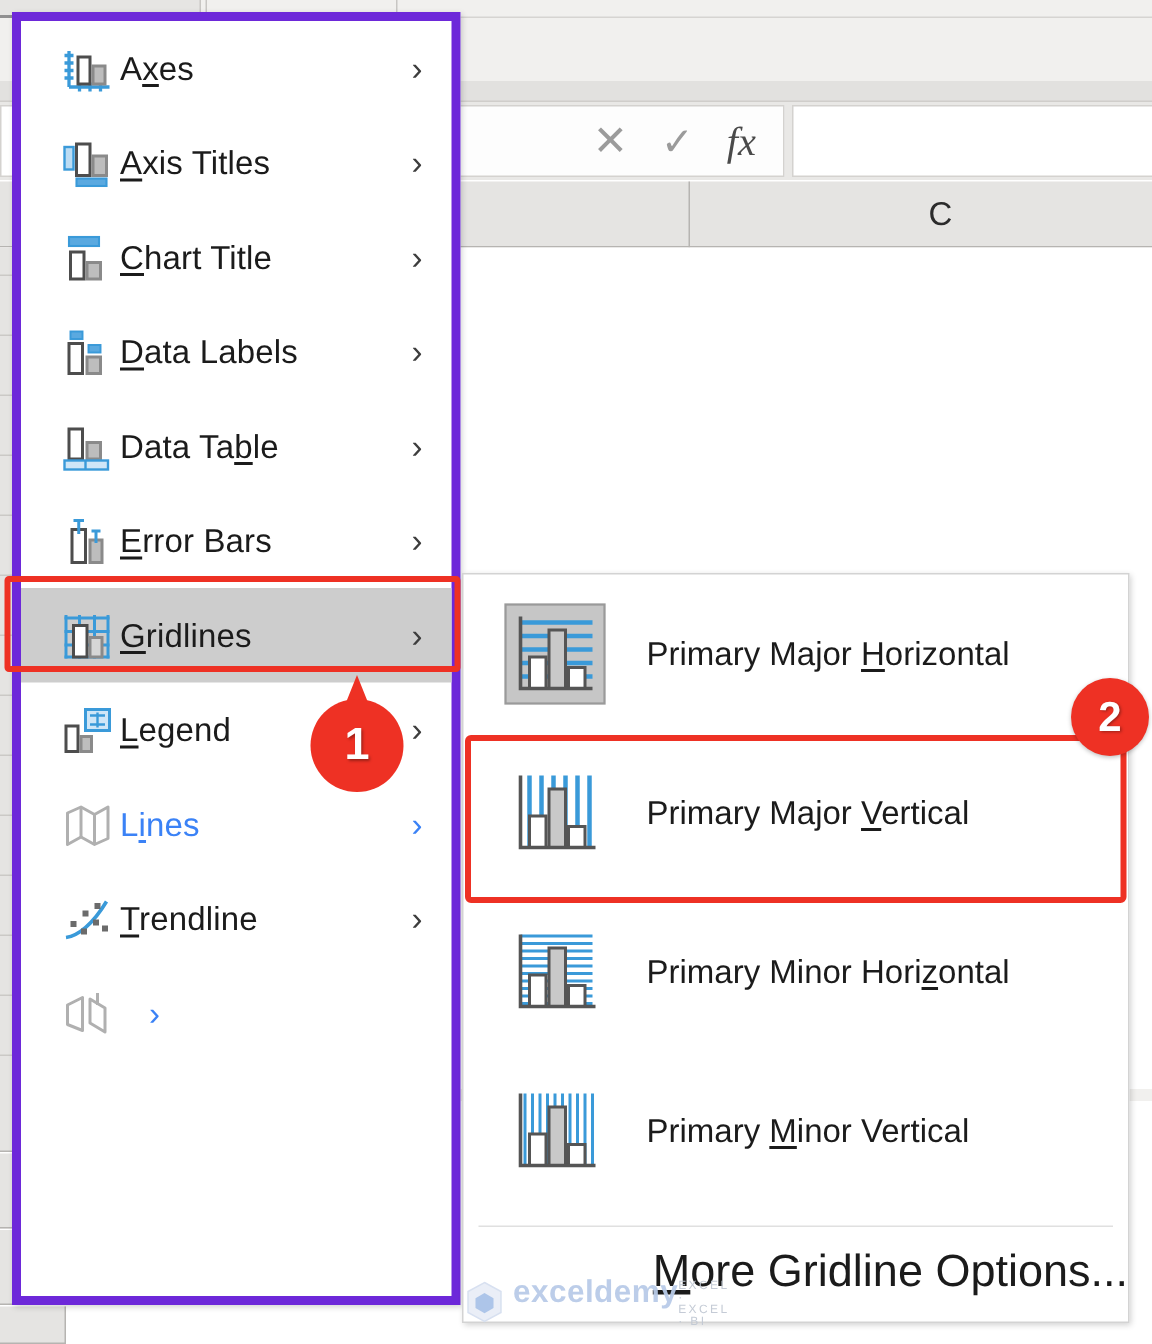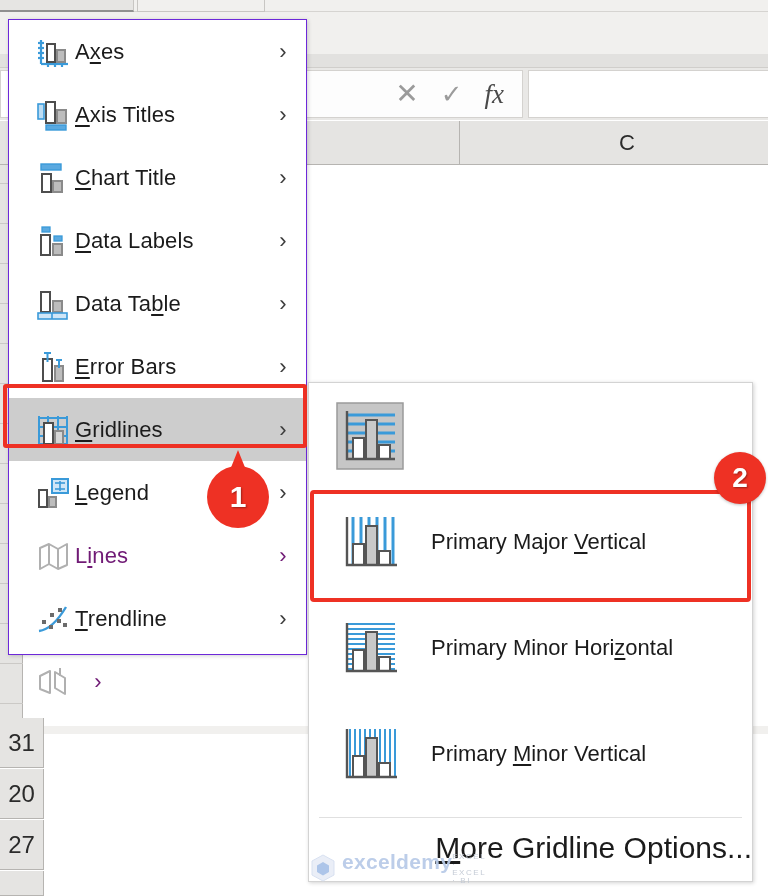--- a/index.html
+++ b/index.html
@@ -93,35 +93,35 @@
   .grid-sep {
     position: absolute; left: 44px; width: 724px; height: 1px; background: #e3e2e0;
   }
   .sheet-bottom-band {
     position: absolute; left: 0; top: 726px; width: 768px; height: 8px;
     background: #f1f0ee;
   }
 
   
   .ctxmenu {
-    position: absolute; left: 8px; top: 19px; width: 299px; height: 636px;
-    background: #ffffff; border: 1px solid #6d28d9;
+    position: absolute; left: 8px; top: 8px; width: 299px; height: 862px;
+    background: #ffffff; border: 6px solid #6d28d9;
     box-shadow: 1px 1px 4px rgba(0,0,0,0.18);
   }
   .mi {
     position: relative; height: 63px; display: flex; align-items: center;
     padding-left: 22px; cursor: default;
   }
   .mi .ico { width: 44px; flex: 0 0 44px; display: flex; align-items: center; justify-content: center; }
   .mi .lbl {
     flex: 1; font-size: 22px; color: #1b1b1b; letter-spacing: .1px;
   }
   .mi .lbl u { text-decoration: underline; text-underline-offset: 3px; }
   .mi .arrow { width: 46px; text-align: center; font-size: 22px; color: #3d3d3d; }
-  .mi.disabled .lbl, .mi.disabled .arrow { color: #701a75; }
+  .mi.disabled .lbl, .mi.disabled .arrow { color: #3b82f6; }
   .mi.hl { background: #cdcdcd; }
 
   
   .redbox-gridlines {
     position: absolute; left: 3px; top: 384px; width: 304px; height: 64px;
     border: 4px solid #ee3124; border-radius: 3px; pointer-events: none;
   }
 
   
   .submenu {
@@ -426,20 +426,21 @@
             <line x1="16" y1="36" x2="64" y2="36"></line>
               <line x1="16" y1="45" x2="64" y2="45"></line>
             <line x1="16" y1="54" x2="64" y2="54"></line>
           </g>
           <rect x="22" y="41" width="11" height="21" fill="#fff" stroke="#555" stroke-width="2"></rect>
           <rect x="35" y="23" width="11" height="39" fill="#c9c9c9" stroke="#555" stroke-width="2"></rect>
           <rect x="48" y="48" width="11" height="14" fill="#fff" stroke="#555" stroke-width="2"></rect>
           <path d="M16 14 L16 62 L64 62" fill="none" stroke="#555" stroke-width="2.4"></path>
         </svg>
       </span>
+      <span class="lbl">Primary Major <u>H</u>orizontal</span>
     </div>
 
     <div class="smi">
       <span class="ico">
         <svg width="78" height="78" viewBox="0 0 78 78">
           <g stroke="#3a9ad9" stroke-width="3">
             <line x1="22" y1="14" x2="22" y2="62"></line>
               <line x1="30" y1="14" x2="30" y2="62"></line>
             <line x1="38" y1="14" x2="38" y2="62"></line>
               <line x1="46" y1="14" x2="46" y2="62"></line>

